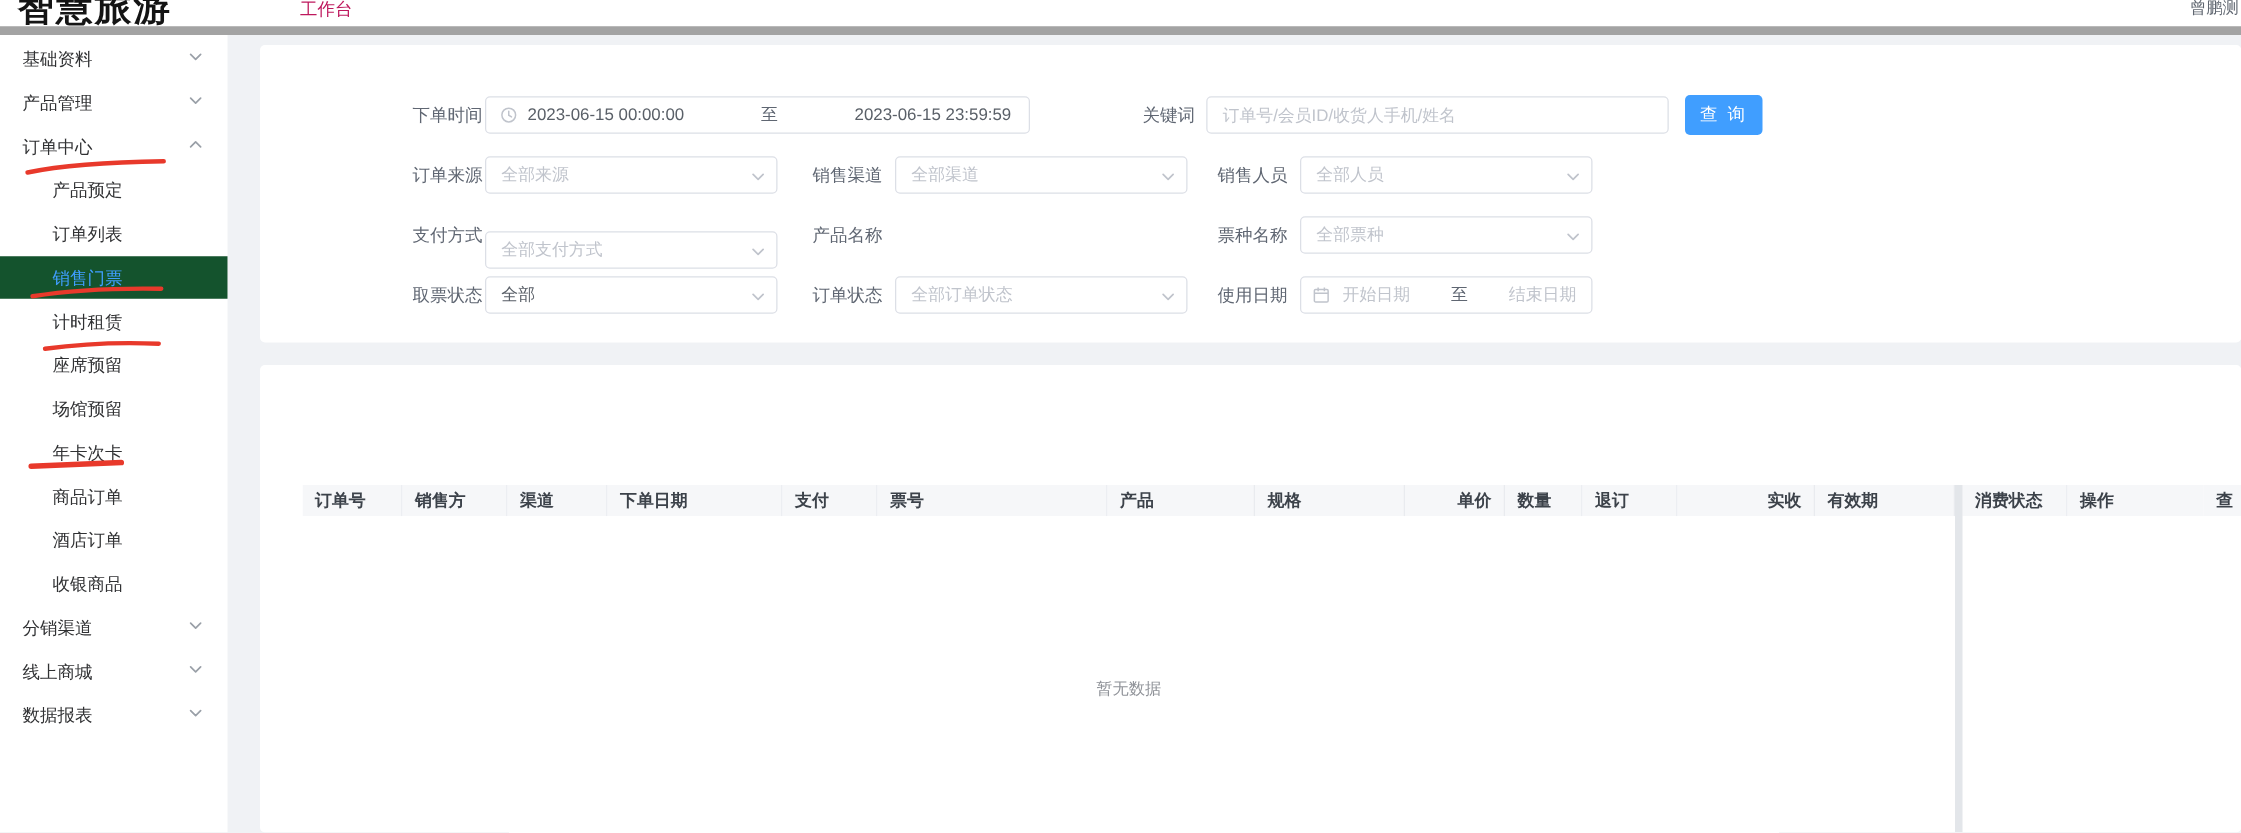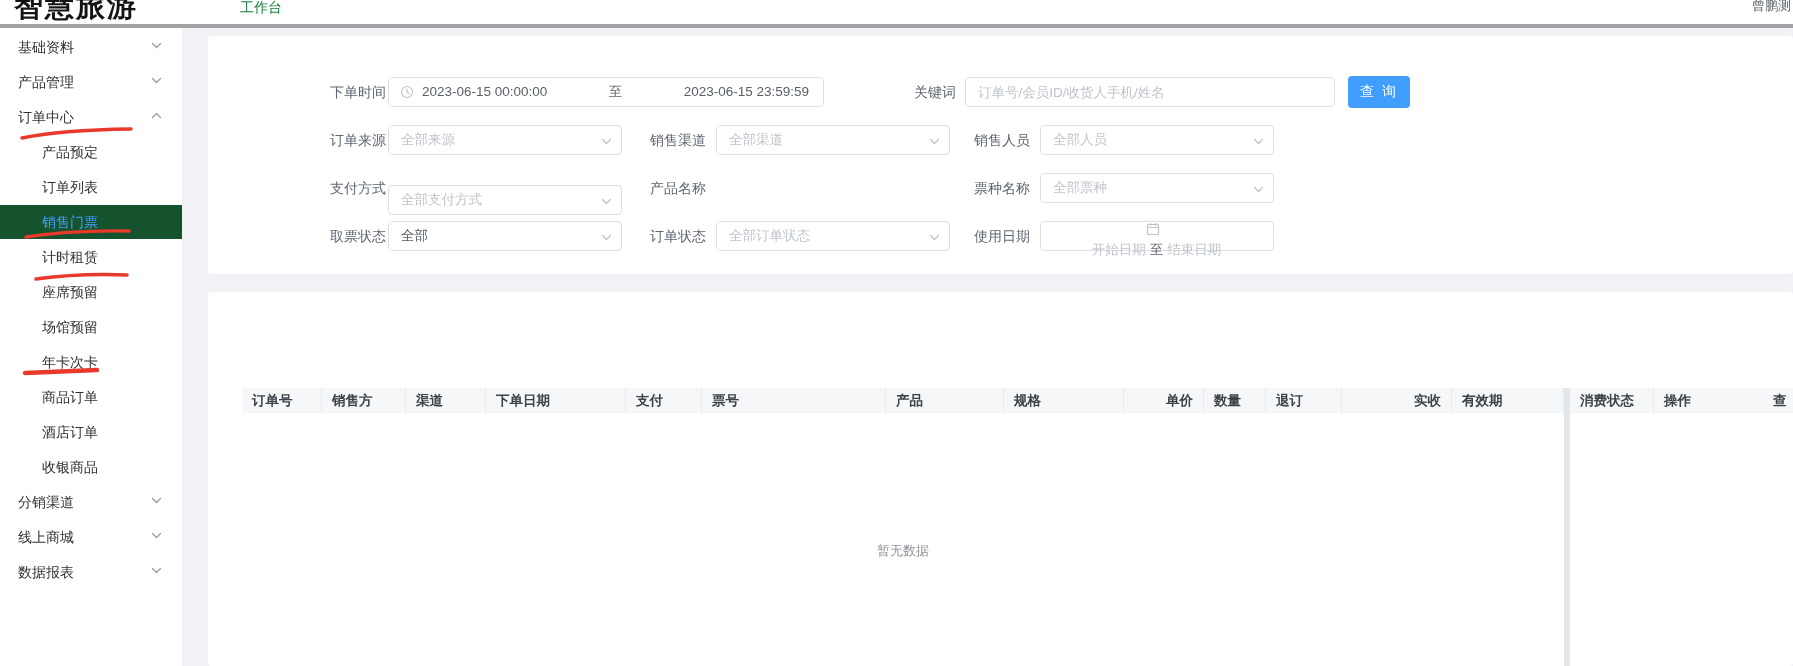--- a/index.html
+++ b/index.html
@@ -4,24 +4,24 @@
 <style>
   * { margin:0; padding:0; box-sizing:border-box; }
   html,body { width:1793px; height:666px; overflow:hidden; }
   body {
     font-family:"Liberation Sans","DejaVu Sans",sans-serif;
     background:#f0f2f5; position:relative; font-size:14px; color:#303133;
   }
 
   
   .appbar { position:absolute; left:0; top:0; width:1793px; height:28px;
-    background:#fff; border-bottom:4px solid #a3a3a3; overflow:hidden; z-index:20; }
+    background:#fff; border-bottom:7px solid #a3a3a3; overflow:hidden; z-index:20; }
   .logo { position:absolute; left:14px; top:-13px; font-size:29px; font-weight:900;
     color:#141414; letter-spacing:2px; white-space:nowrap; }
-  .tab { position:absolute; left:240px; top:-1px; color:#15803d; font-size:14px; }
+  .tab { position:absolute; left:240px; top:-1px; color:#be185d; font-size:14px; }
   .tab-underline { position:absolute; left:237px; top:24px; width:46px; height:3px;
     background:#409eff; border-radius:2px; }
   .username { position:absolute; left:1752px; top:-3px; width:60px; font-size:13px;
     color:#5f6670; white-space:nowrap; }
 
   
   .sidebar { position:absolute; left:0; top:28px; width:182px; height:638px;
     background:#fff; z-index:10; }
   .side-item { position:absolute; left:0; width:182px; height:34px; line-height:34px;
     font-size:14px; color:#303133; cursor:pointer; white-space:nowrap; }
@@ -74,21 +74,21 @@
   [data-name="pay-method-select"]  { left:180px; top:137px; width:234px;margin-top:12px; }
   [data-name="product-name-label"] { left:420px; top:137px; width:78px; }
   [data-name="product-name-select"]{ left:508px; top:137px; width:234px; }
   [data-name="ticket-type-label"]  { left:744px; top:137px; width:78px; }
   [data-name="ticket-type-select"] { left:832px; top:137px; width:234px; }
   [data-name="pickup-status-label"]{ left:100px; top:185px; width:78px; }
   [data-name="pickup-status-select"]{ left:180px; top:185px; width:234px; }
   [data-name="order-status-label"] { left:420px; top:185px; width:78px; }
   [data-name="order-status-select"]{ left:508px; top:185px; width:234px; }
   [data-name="use-date-label"]     { left:744px; top:185px; width:78px; }
-  [data-name="use-date-input"]     { left:832px; top:185px; width:234px; padding:0 10px 0 9px;flex-direction:column; }
+  [data-name="use-date-input"]     { left:832px; top:185px; width:234px; padding:0 10px 0 9px; }
   [data-name="use-date-input"] .drx span { margin:0 2px; }
 
   
   .thead { position:absolute; left:34px; right:0; top:96px; height:25px;
     display:flex; overflow:hidden; }
   .th { flex:none; height:25px; line-height:25px; background:#f6f7f9;
     border-right:1px solid #e9ebef; font-size:13.5px; font-weight:700;
     color:#3c424a; padding:0 10px; white-space:nowrap; overflow:hidden; }
   .th.right { text-align:right; }
   .th.noborder { border-right:none; }

